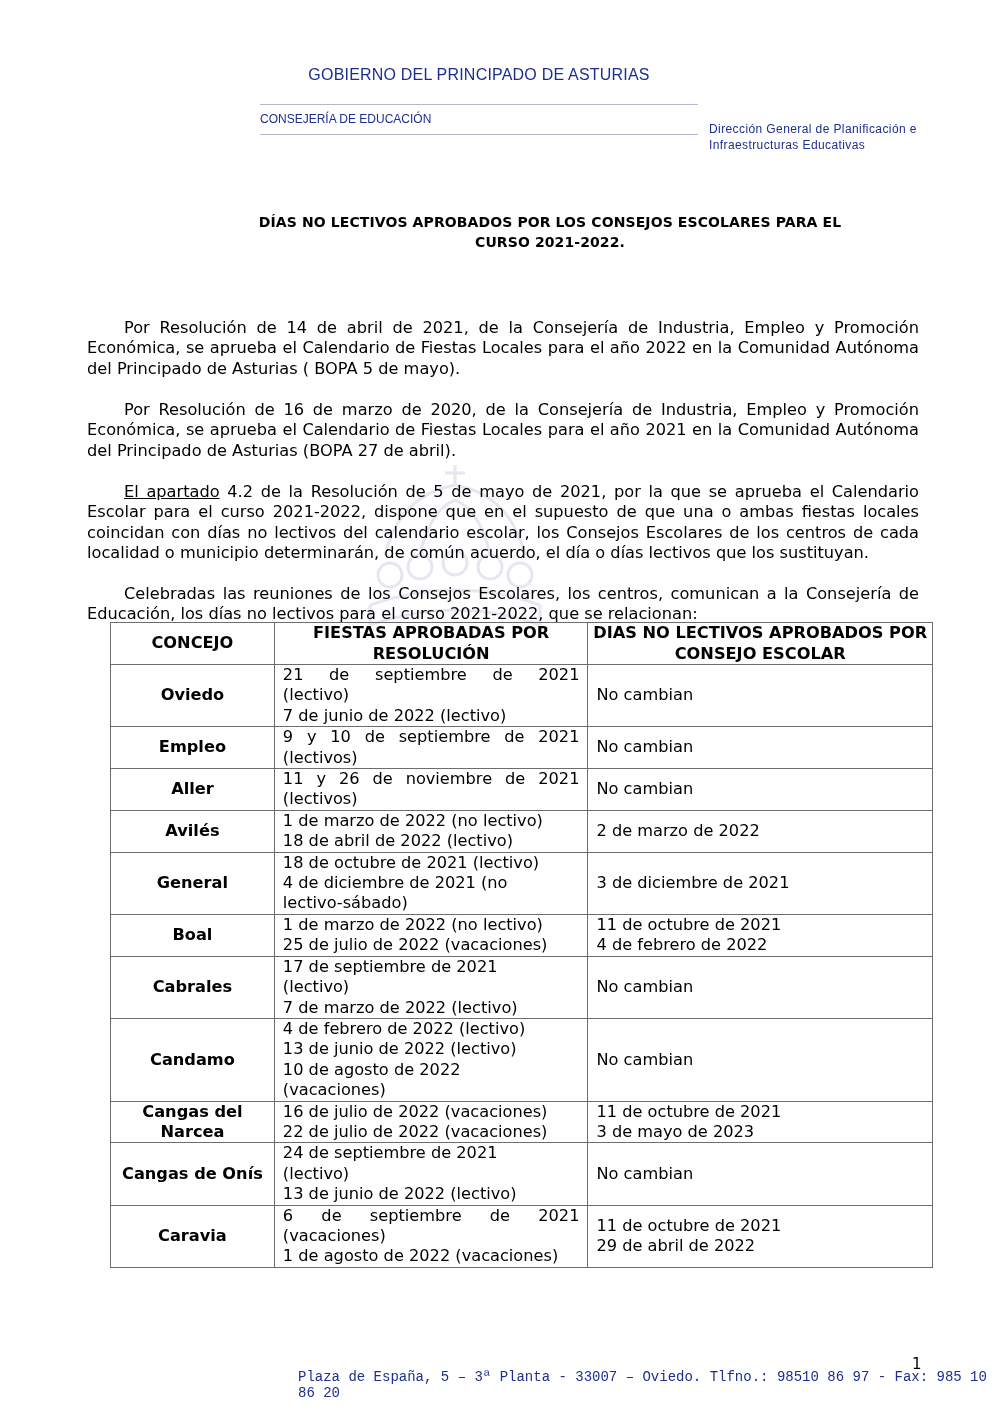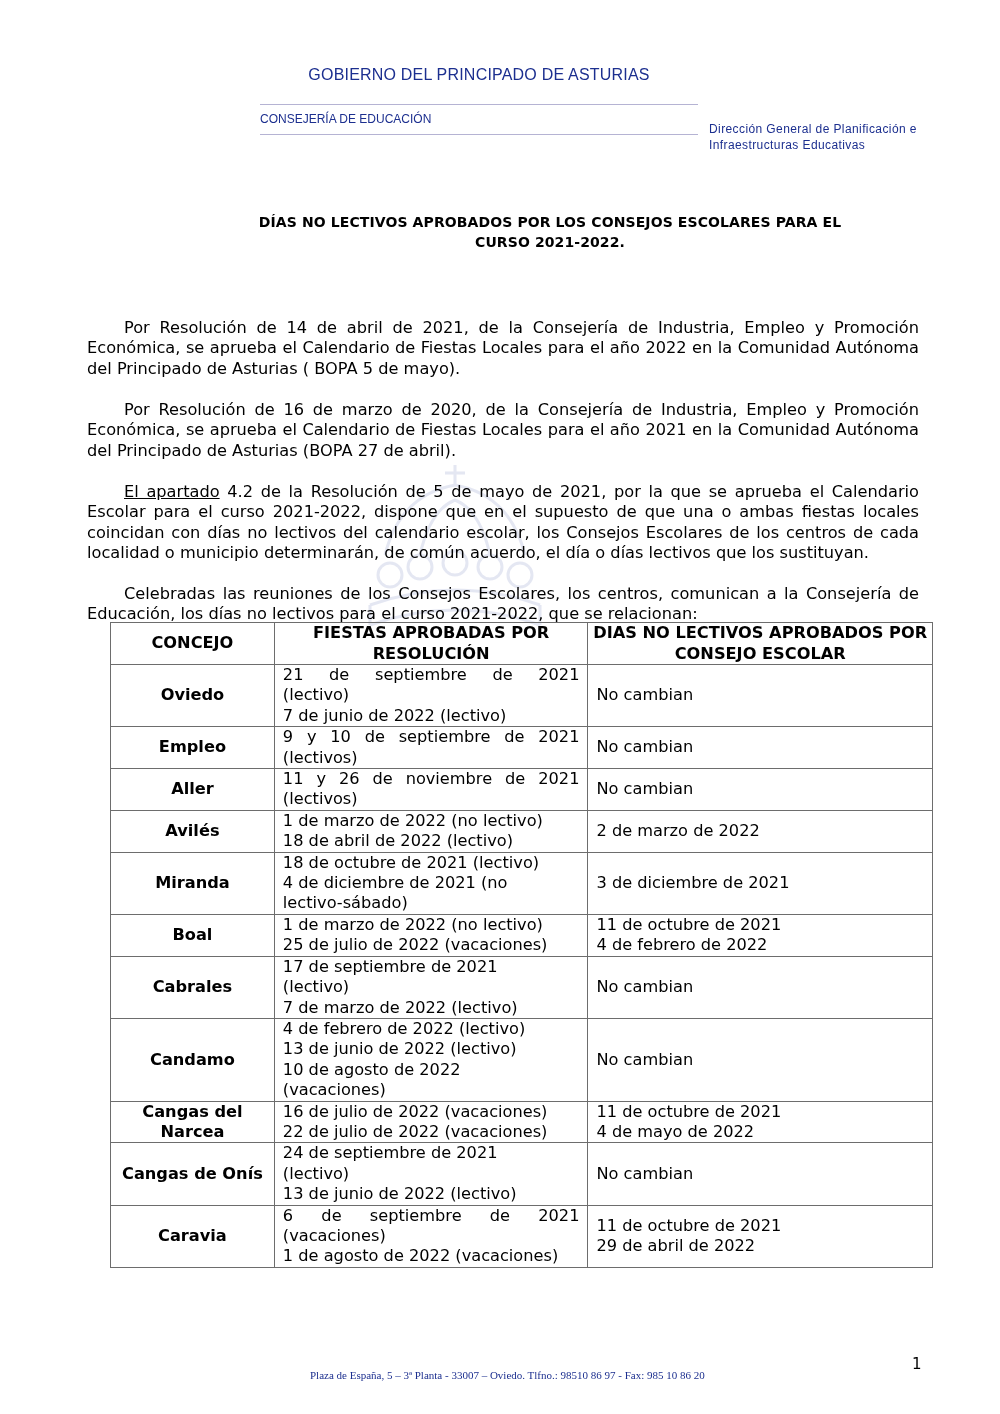--- a/index.html
+++ b/index.html
@@ -130,24 +130,23 @@
       text-align: justify;
       text-align-last: justify;
     }
     td.dias-cell { padding: 0 8px; }
     td.dias-cell .line { display: block; }
     
     .footer-addr {
       position: absolute;
       left: 298px;
       top: 1369px;
-      font-family: Liberation Serif, serif;
-      font-size: 11px;
+      font-family: Liberation Mono, monospace;
+      font-size: 14px;
       color: #1c2f8f;
-      margin-left: 12px;
     }
     .page-num {
       position: absolute;
       left: 912px;
       top: 1355px;
       font-size: 15px;
     }
   </style>
 </head>
 <body>
@@ -244,21 +243,21 @@
         <td class="concejo">Avilés</td>
         <td class="fiestas-cell">
           <span class="line">1 de marzo de 2022 (no lectivo)</span>
           <span class="line">18 de abril de 2022 (lectivo)</span>
         </td>
         <td class="dias-cell">
           <span class="line">2 de marzo de 2022</span>
         </td>
       </tr>
       <tr>
-        <td class="concejo">Miranda</td>
+        <td class="concejo">General</td>
         <td class="fiestas-cell">
           <span class="line">18 de octubre de 2021 (lectivo)</span>
           <span class="line">4 de diciembre de 2021 (no</span>
           <span class="line">lectivo-sábado)</span>
         </td>
         <td class="dias-cell">
           <span class="line">3 de diciembre de 2021</span>
         </td>
       </tr>
       <tr>
@@ -296,21 +295,21 @@
         </td>
       </tr>
       <tr>
         <td class="concejo">Cangas del Narcea</td>
         <td class="fiestas-cell">
           <span class="line">16 de julio de 2022 (vacaciones)</span>
           <span class="line">22 de julio de 2022 (vacaciones)</span>
         </td>
         <td class="dias-cell">
           <span class="line">11 de octubre de 2021</span>
-          <span class="line">4 de mayo de 2022</span>
+          <span class="line">3 de mayo de 2023</span>
         </td>
       </tr>
       <tr>
         <td class="concejo">Cangas de Onís</td>
         <td class="fiestas-cell">
           <span class="line">24 de septiembre de 2021</span>
           <span class="line">(lectivo)</span>
           <span class="line">13 de junio de 2022 (lectivo)</span>
         </td>
         <td class="dias-cell">

